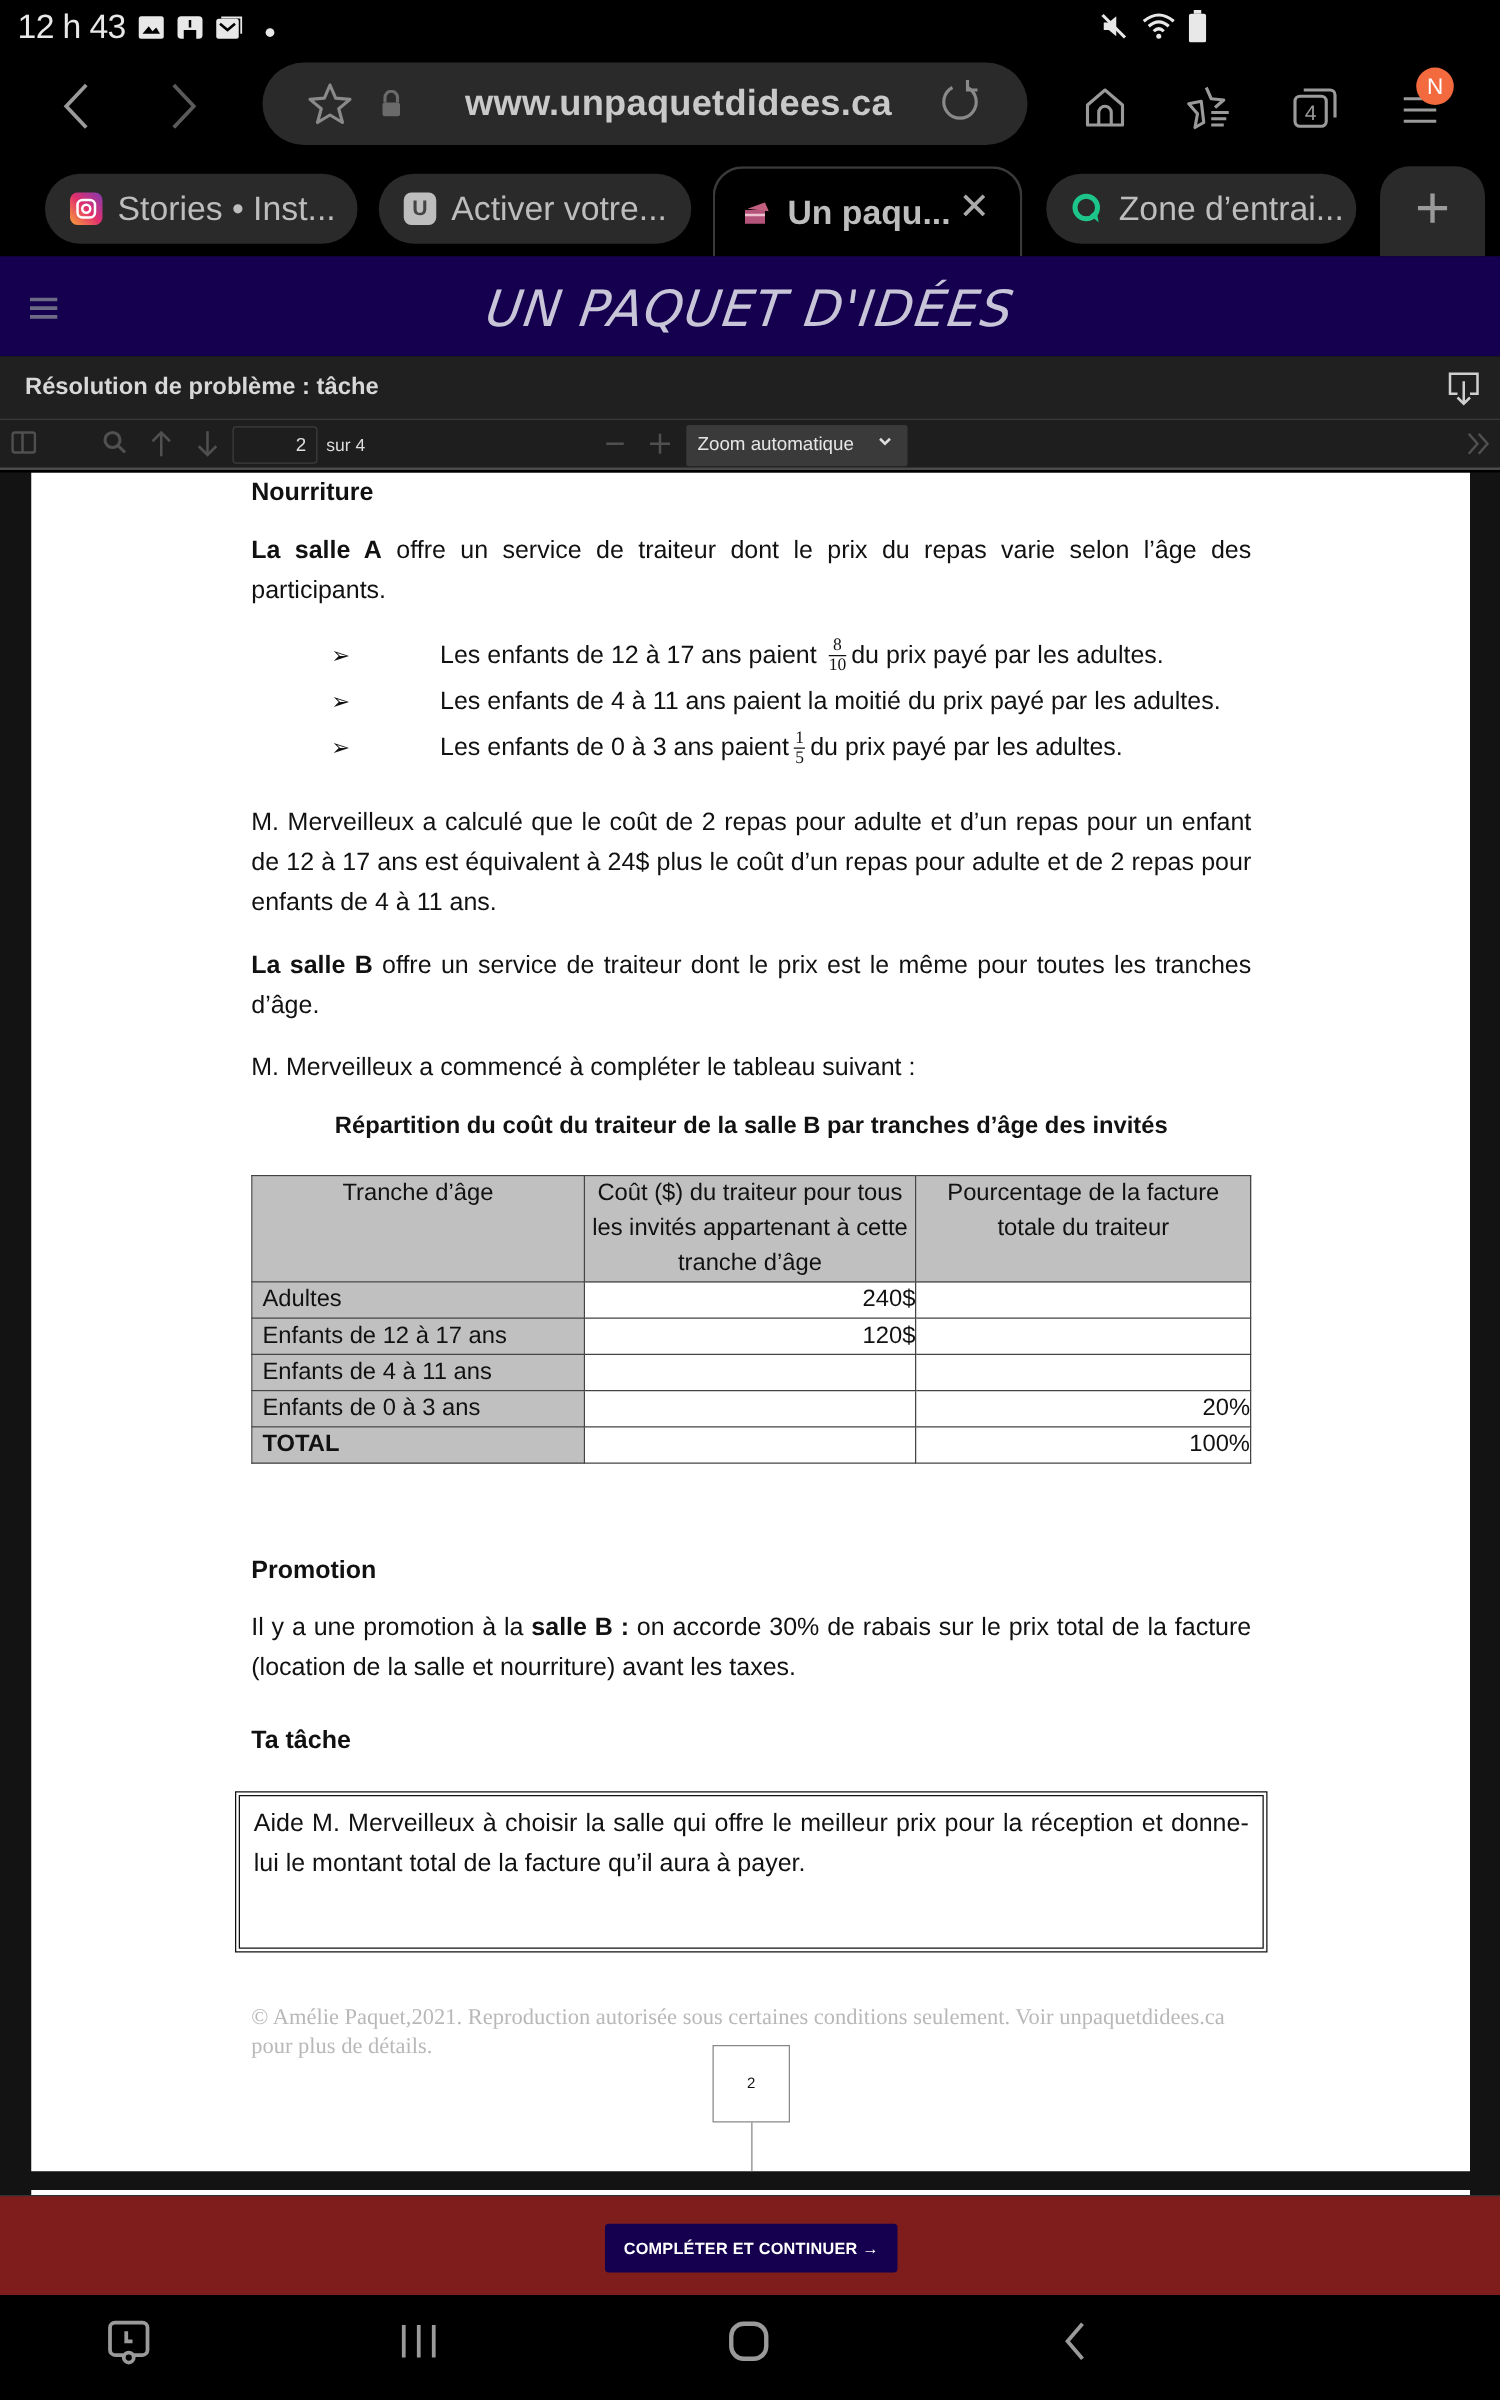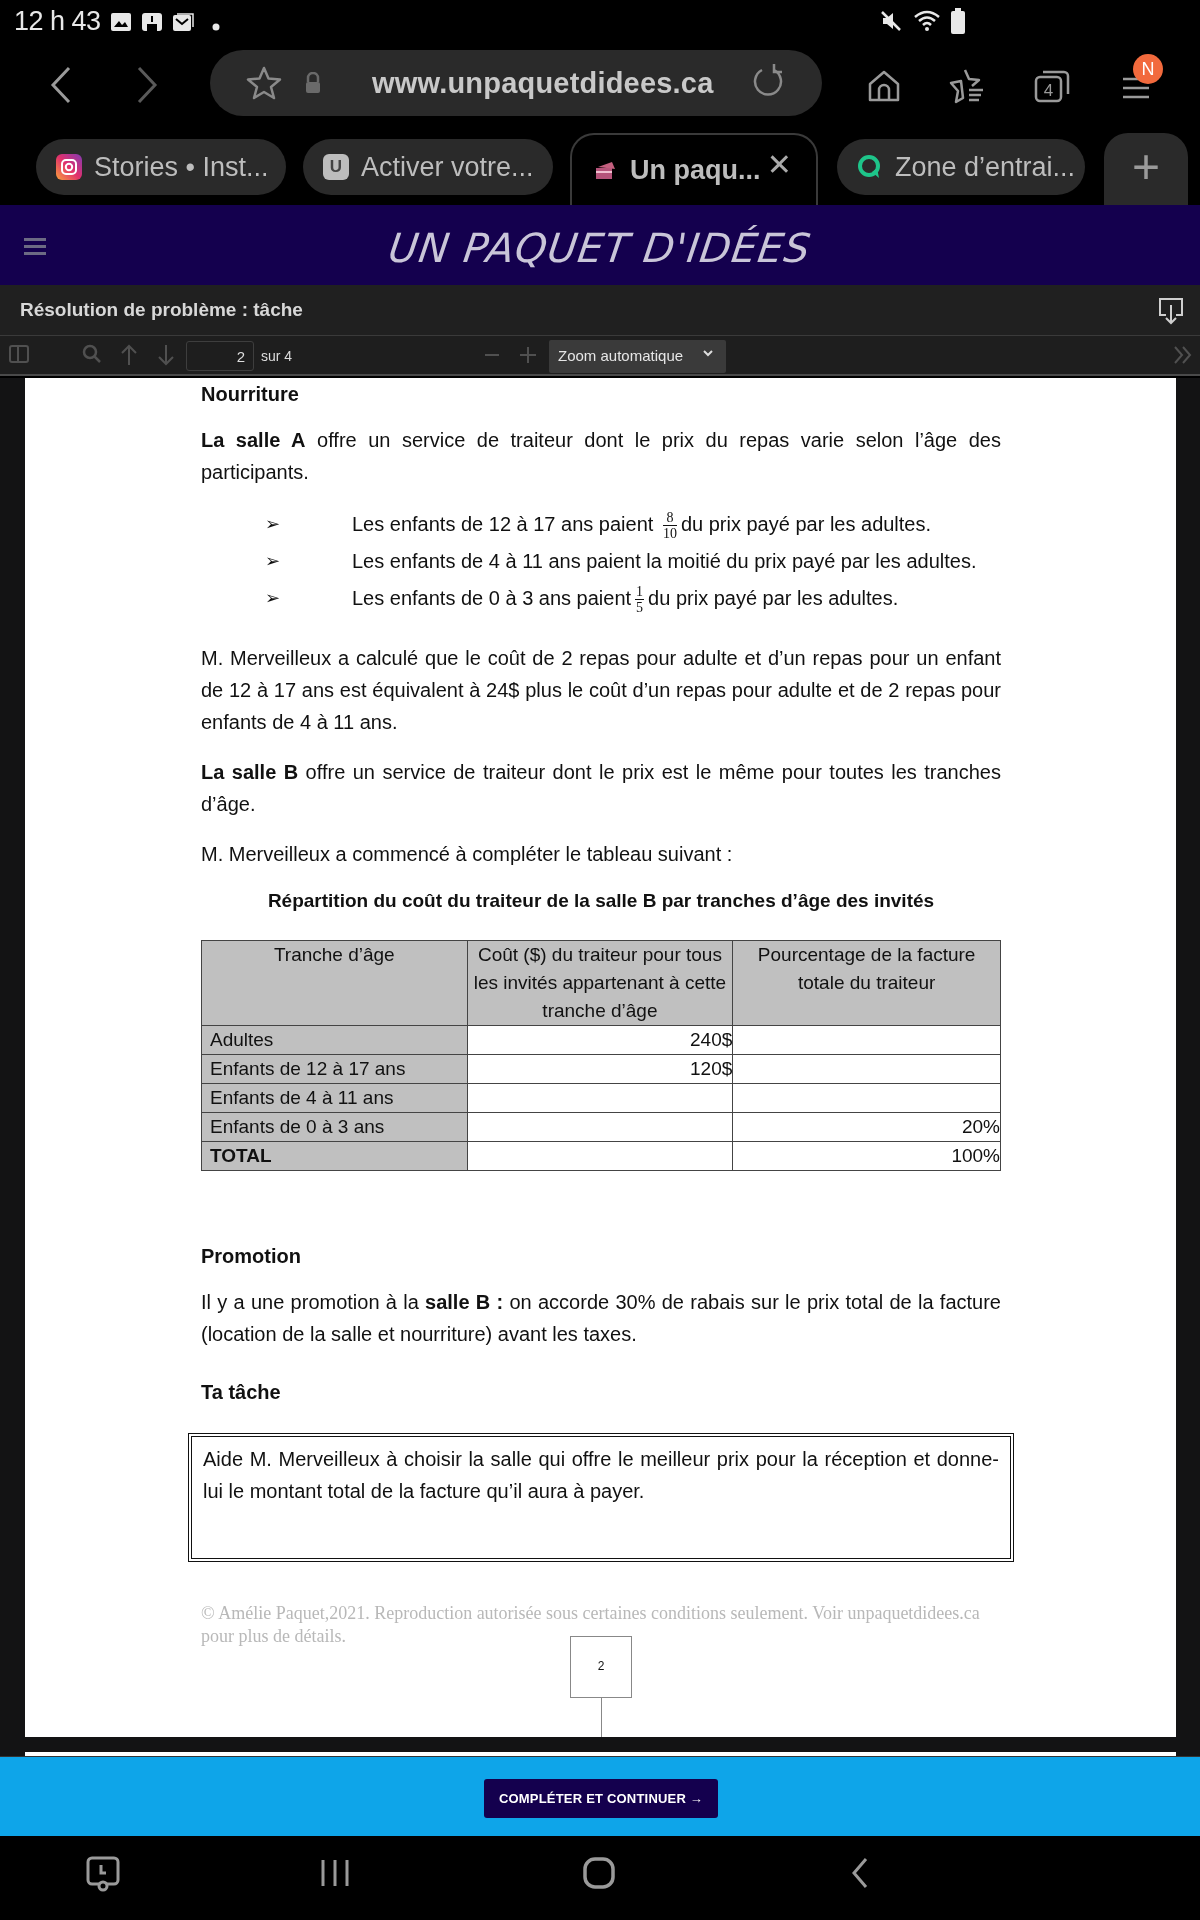--- a/index.html
+++ b/index.html
@@ -77,21 +77,21 @@
   table.cost td.v { text-align: right; }
   table.cost td.lab.tot { font-weight: bold; }
 
   .taskbox { position: absolute; left: 163px; top: 1055px; width: 826px; height: 129px; border: 3px double #111; padding: 6px 11px; font-size: 20px; line-height: 32px; border-width: 4px; }
 
   .copyright { position: absolute; left: 176px; top: 1224px; width: 800px; font-family: "Liberation Serif", serif; font-size: 18px; line-height: 23px; color: #b8b8b8; }
   .pagenum { position: absolute; left: 545px; top: 1258px; width: 62px; height: 62px; border: 1.5px solid #888; text-align: center; line-height: 58px; font-size: 12px; color: #111; background: #fff; }
   .pagenum-line { position: absolute; left: 576px; top: 1320px; width: 1px; height: 39px; background: #888; }
 
   
-  .actionbar { position: absolute; top: 1756px; left: 0; width: 1200px; height: 94px; background: #0ea5e9; border-top: 1px solid #333; }
+  .actionbar { position: absolute; top: 1756px; left: 0; width: 1200px; height: 94px; background: #7f1d1d; border-top: 1px solid #333; }
   .actionbar .btn { position: absolute; left: 484px; top: 22px; width: 234px; height: 39px; background: #14004e; border-radius: 3px; color: #fff; font-weight: bold; font-size: 13px; text-align: center; line-height: 39px; letter-spacing: 0.2px; }
 
   
   .navbar { position: absolute; top: 1836px; left: 0; width: 1200px; height: 84px; background: #000; }
   .navbar .ni { position: absolute; top: 20px; }
 </style>
 </head>
 <body>
 
 <div class="statusbar">

